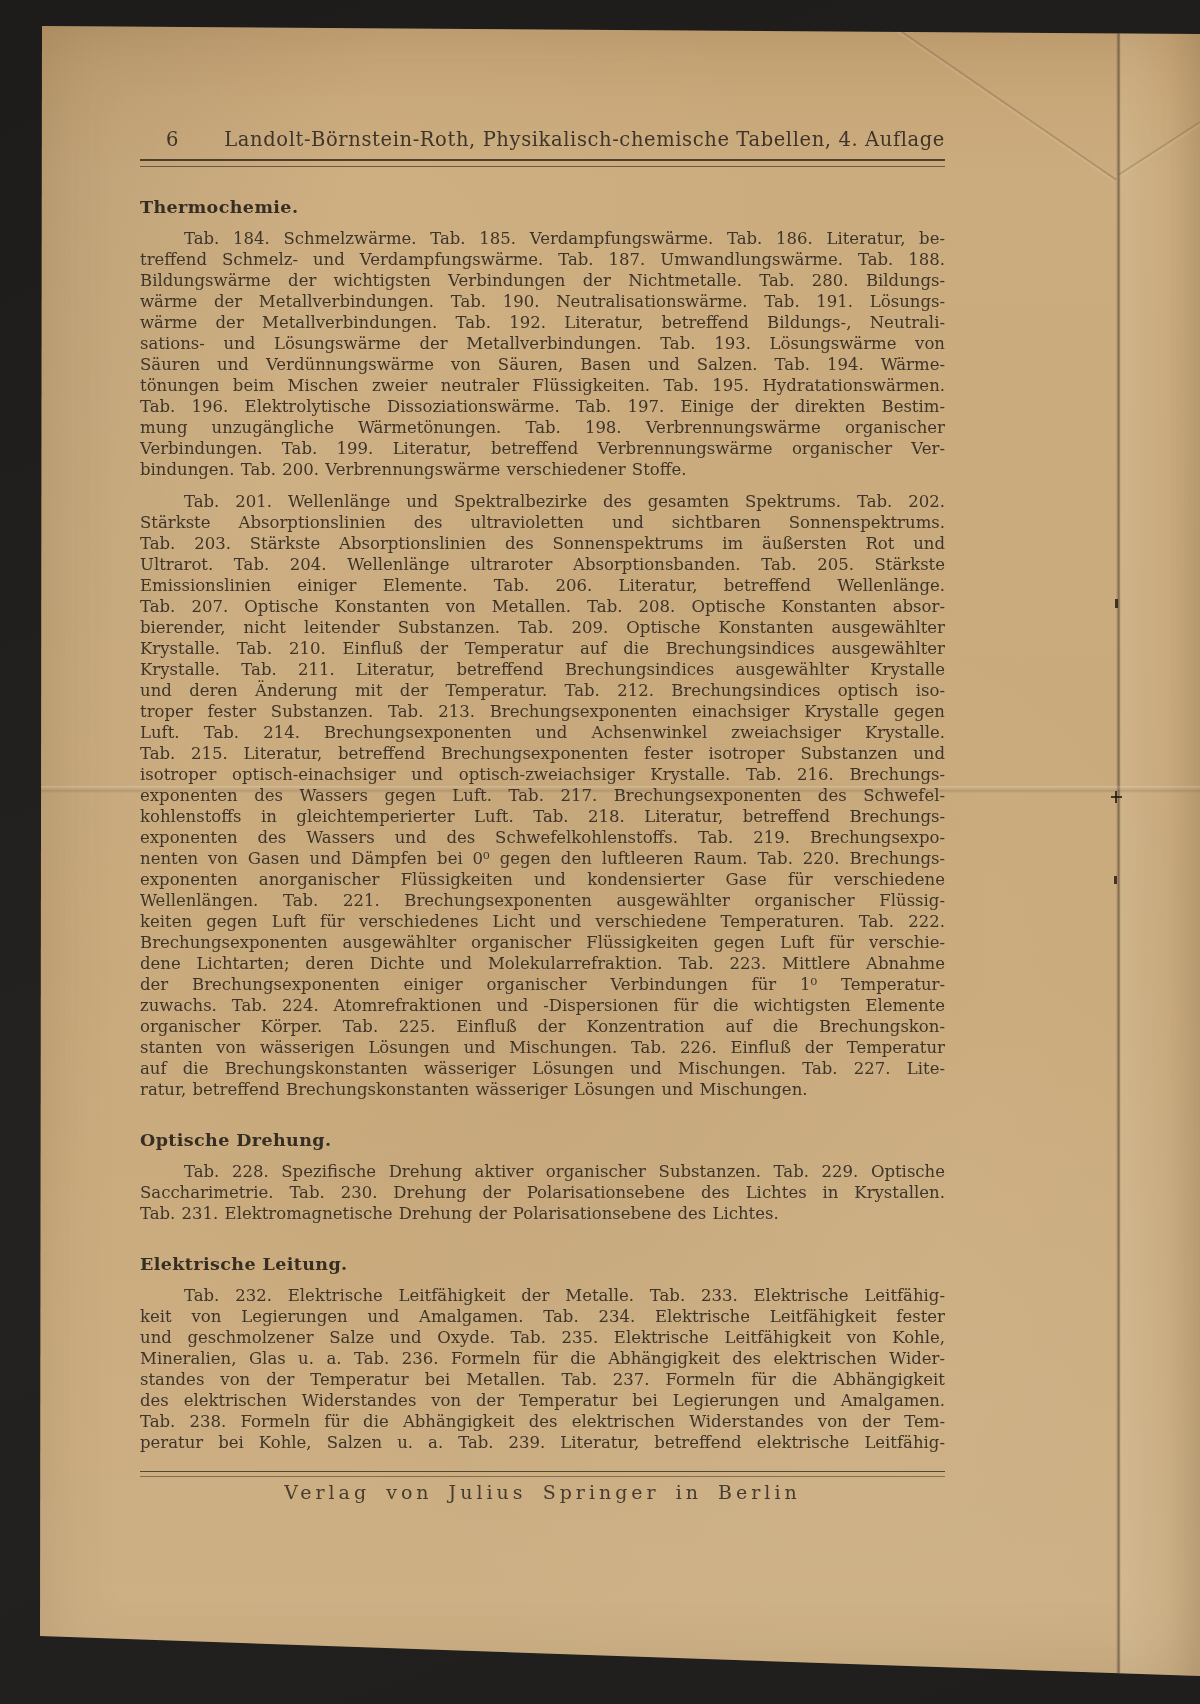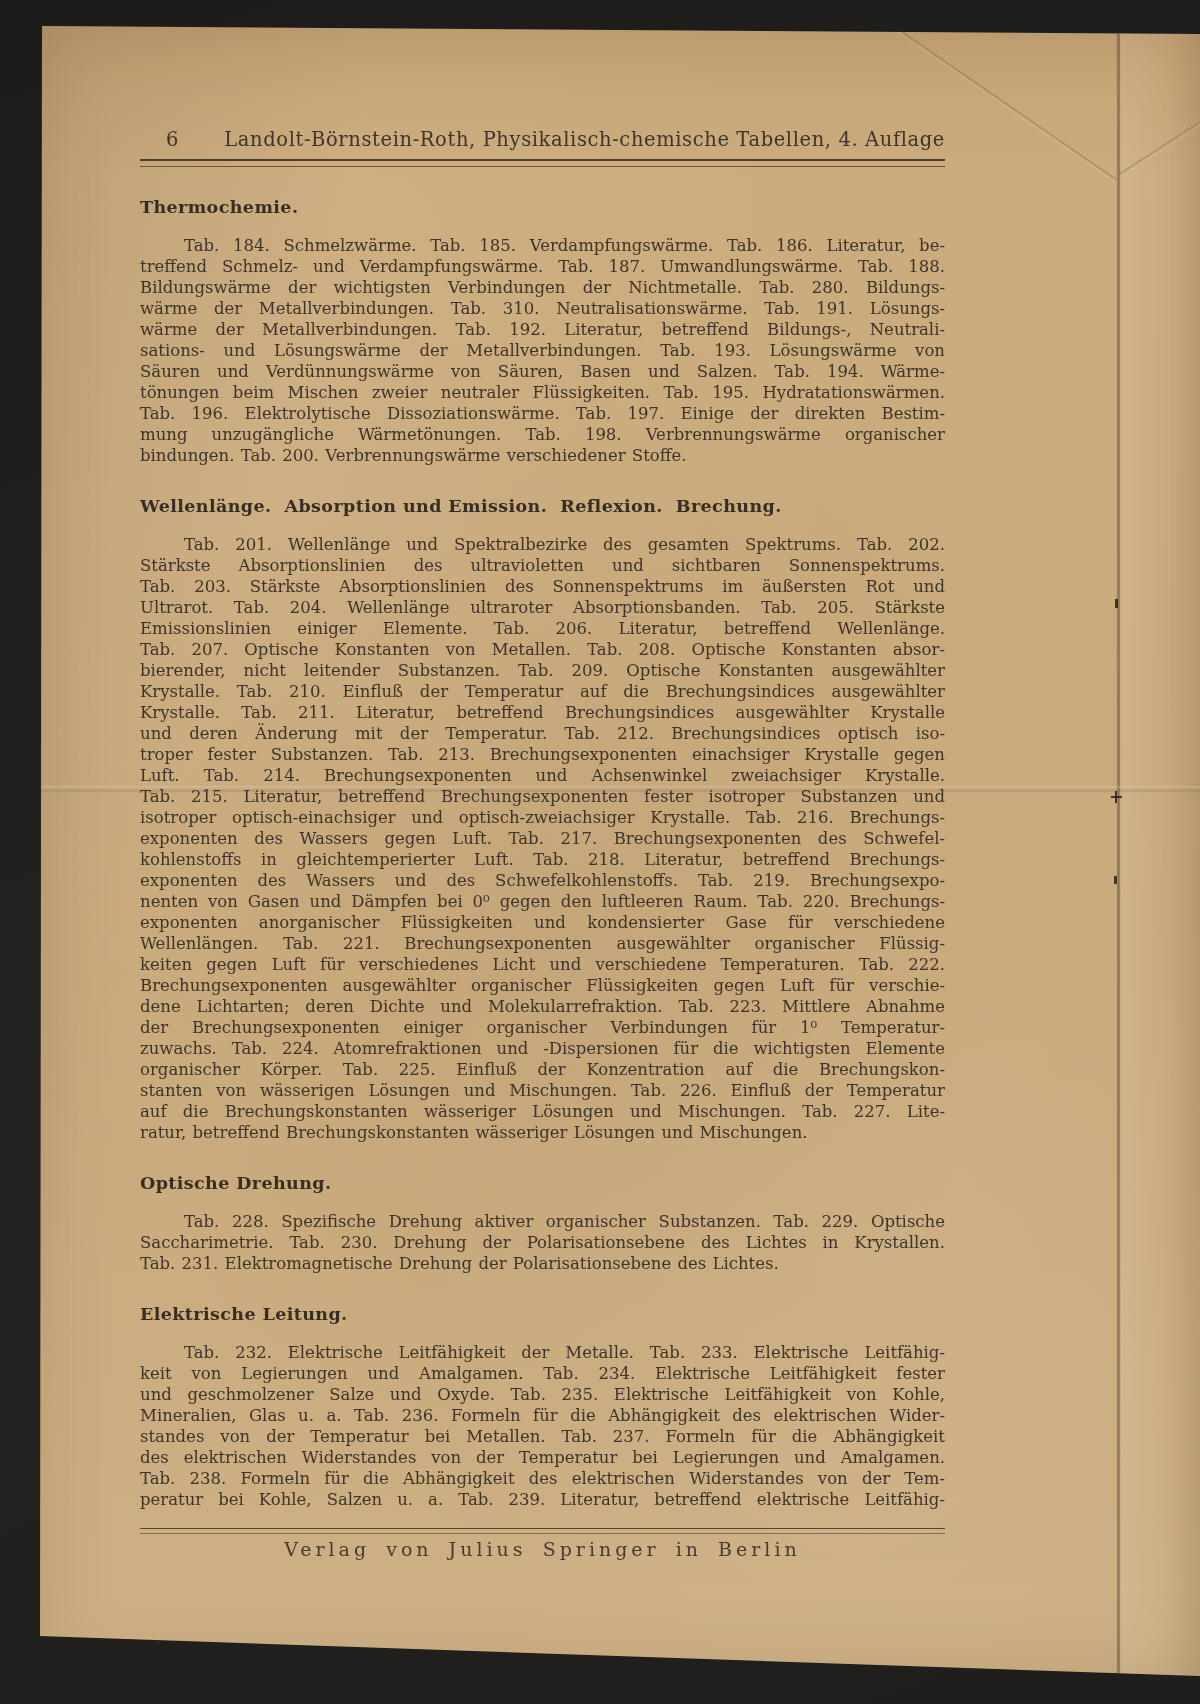--- a/index.html
+++ b/index.html
@@ -56,21 +56,21 @@
     border-top: 2px solid rgba(56,45,33,0.85);
     border-bottom: 1.2px solid rgba(56,45,33,0.65); }
   .footer-rule { margin-top: 18px; height: 4px;
     border-top: 1.5px solid rgba(56,45,33,0.8);
     border-bottom: 1px solid rgba(56,45,33,0.5); }
 
   .section-heading { margin: 30px 0 9px 0; text-align: left;
     font-weight: bold; font-size: 17.5px; letter-spacing: 0.4px;
     white-space: pre-wrap; color: #362d23; }
 
-  .para { font-size: 16.5px; line-height: 21px; margin-top: 18px; word-spacing: 1px; }
+  .para { font-size: 16.5px; line-height: 21px; margin-top: 11px; word-spacing: 1px; }
   .para .line { text-align: justify; text-align-last: justify; text-justify: inter-word;
     white-space: nowrap; }
   .para .line.first { padding-left: 44px; }
   .para .line.plast { text-align-last: left; }
 
   .imprint { margin-top: 4px; text-align: center; font-size: 19px;
     letter-spacing: 4px; word-spacing: 6px; color: #463b2e; }
 </style>
 </head>
 <body>
@@ -93,30 +93,30 @@
         <span class="runtitle">Landolt-Börnstein-Roth, Physikalisch-chemische Tabellen, 4. Auflage</span>
       </div>
       <div class="rule"></div>
 
       <div id="sections">
           <div class="section-heading">Thermochemie.</div>
           <div class="para">
             <div class="line first">Tab. 184. Schmelzwärme.  Tab. 185. Verdampfungswärme.  Tab. 186. Literatur, be-</div>
             <div class="line">treffend Schmelz- und Verdampfungswärme.  Tab. 187. Umwandlungswärme.  Tab. 188.</div>
             <div class="line">Bildungswärme der wichtigsten Verbindungen der Nichtmetalle.  Tab. 280. Bildungs-</div>
-            <div class="line">wärme der Metallverbindungen.  Tab. 310. Neutralisationswärme.  Tab. 191. Lösungs-</div>
+            <div class="line">wärme der Metallverbindungen.  Tab. 190. Neutralisationswärme.  Tab. 191. Lösungs-</div>
             <div class="line">wärme der Metallverbindungen.  Tab. 192. Literatur, betreffend Bildungs-, Neutrali-</div>
             <div class="line">sations- und Lösungswärme der Metallverbindungen.  Tab. 193. Lösungswärme von</div>
             <div class="line">Säuren und Verdünnungswärme von Säuren, Basen und Salzen.  Tab. 194. Wärme-</div>
             <div class="line">tönungen beim Mischen zweier neutraler Flüssigkeiten.  Tab. 195. Hydratationswärmen.</div>
             <div class="line">Tab. 196. Elektrolytische Dissoziationswärme.  Tab. 197. Einige der direkten Bestim-</div>
             <div class="line">mung unzugängliche Wärmetönungen.  Tab. 198. Verbrennungswärme organischer</div>
+            <div class="line">Verbindungen.  Tab. 199. Literatur, betreffend Verbrennungswärme organischer Ver-</div>
             <div class="line plast">bindungen.  Tab. 200. Verbrennungswärme verschiedener Stoffe.</div>
           </div>
-          <div class="section-heading">Wellenlänge.  Absorption und Emission.  Reflexion.  Brechung.</div>
           <div class="para">
             <div class="line first">Tab. 201. Wellenlänge und Spektralbezirke des gesamten Spektrums.  Tab. 202.</div>
             <div class="line">Stärkste Absorptionslinien des ultravioletten und sichtbaren Sonnenspektrums.</div>
             <div class="line">Tab. 203. Stärkste Absorptionslinien des Sonnenspektrums im äußersten Rot und</div>
             <div class="line">Ultrarot.  Tab. 204. Wellenlänge ultraroter Absorptionsbanden.  Tab. 205. Stärkste</div>
             <div class="line">Emissionslinien einiger Elemente.  Tab. 206. Literatur, betreffend Wellenlänge.</div>
             <div class="line">Tab. 207. Optische Konstanten von Metallen.  Tab. 208. Optische Konstanten absor-</div>
             <div class="line">bierender, nicht leitender Substanzen.  Tab. 209. Optische Konstanten ausgewählter</div>
             <div class="line">Krystalle.  Tab. 210. Einfluß der Temperatur auf die Brechungsindices ausgewählter</div>
             <div class="line">Krystalle.  Tab. 211. Literatur, betreffend Brechungsindices ausgewählter Krystalle</div>

